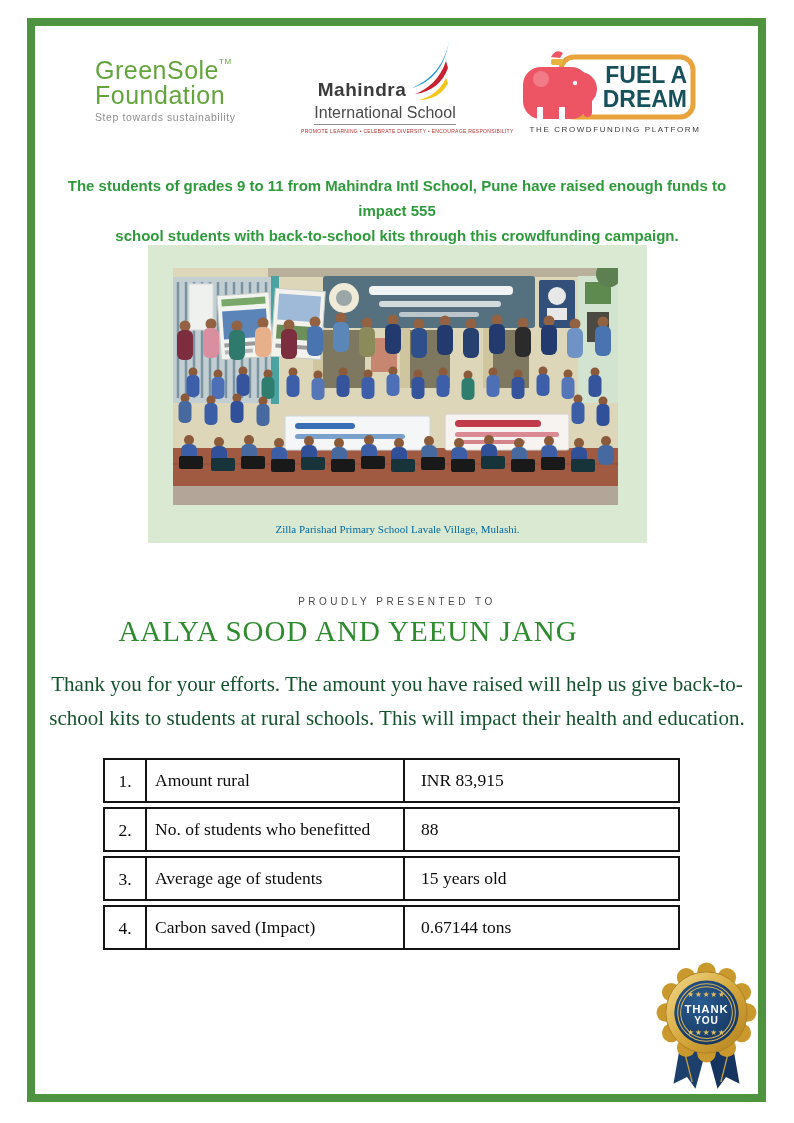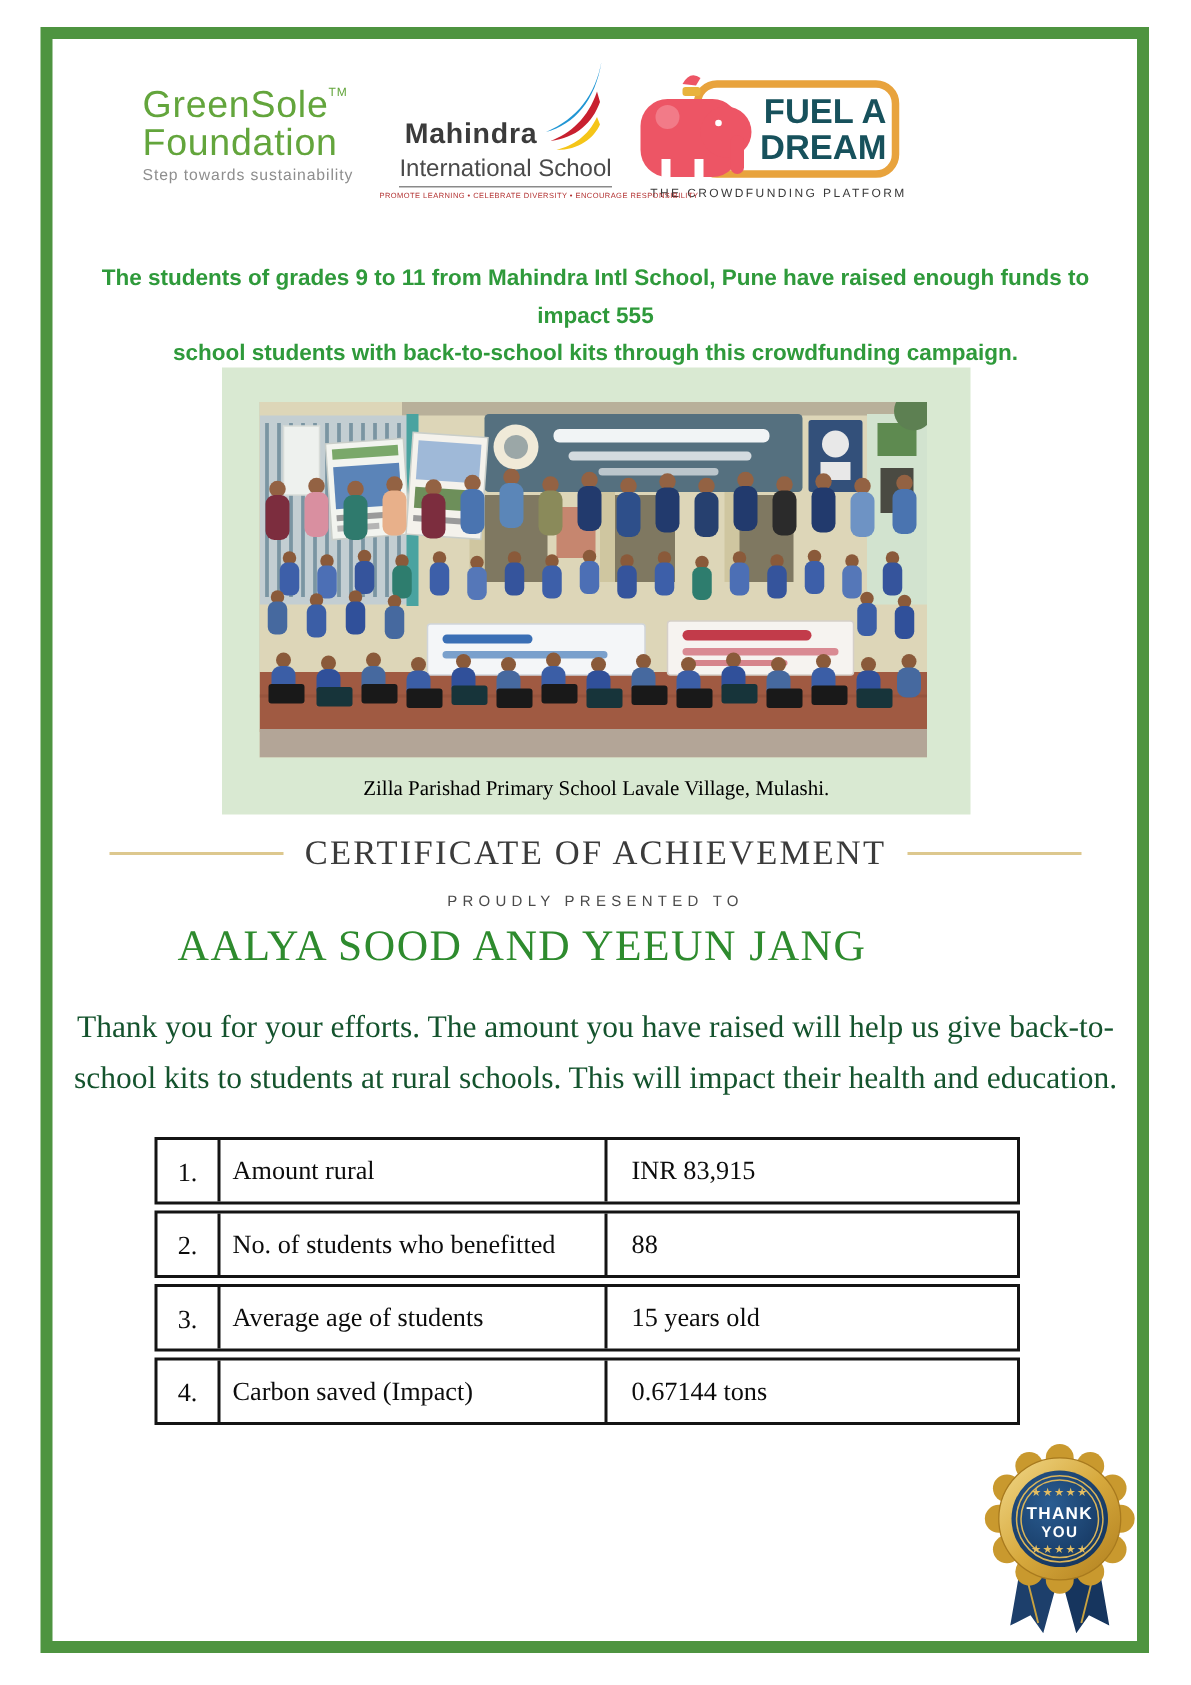--- a/index.html
+++ b/index.html
@@ -8,21 +8,21 @@
     position:relative; width:794px; height:1123px; margin:0 auto;
     background:#ffffff; overflow:hidden;
     font-family:"Liberation Serif", serif; color:#111;
   }
   .frame {
     position:absolute; left:27px; top:18px; width:739px; height:1084px;
     border:8px solid #4e9440;
   }
   
   .logos { position:absolute; left:95px; top:38px; width:604px; height:105px;
-    display:flex; align-items:center; }
+    display:flex; justify-content:space-between; align-items:center; }
   .logo-greensole { width:158px; text-align:left; font-family:"Liberation Sans", sans-serif; }
   .gs-line1 { font-size:25px; color:#63a53c; letter-spacing:0.5px; line-height:1.0; }
   .gs-tm { font-size:8px; vertical-align:top; color:#63a53c; }
   .gs-line2 { font-size:25px; color:#63a53c; letter-spacing:0.5px; line-height:1.0; }
   .gs-tag { font-size:10.5px; color:#8e8e8e; letter-spacing:0.6px; margin-top:3px; }
   .logo-mahindra { width:168px; text-align:center; font-family:"Liberation Sans", sans-serif; position:relative; height:100px; }
   .mh-row { display:flex; align-items:flex-end; justify-content:center; }
   .mh-name { font-size:19px; font-weight:700; color:#3b3b3b; letter-spacing:0.5px; padding-bottom:2px; }
   .mh-school { font-size:16px; color:#4a4a4a; border-bottom:1.5px solid #8a8a8a; display:inline-block; padding-bottom:2px; margin-top:1px; }
   .mh-tag { font-size:5px; color:#b23030; letter-spacing:0.3px; margin-top:3px; white-space:nowrap; }
@@ -32,21 +32,21 @@
     position:absolute; left:45px; top:174px; width:704px;
     font-family:"Liberation Sans", sans-serif; font-weight:700;
     font-size:15px; line-height:1.65; color:#2f9a3b; text-align:center;
     white-space:pre-line;
   }
   
   .photo-card { position:absolute; left:148px; top:245px; width:499px; height:298px; background:#d9e9d2; }
   .photo { position:absolute; left:25px; top:23px; width:445px; height:237px; background:#cfc8ad; overflow:hidden; }
   .photo svg { display:block; }
   .photo-caption { position:absolute; left:0; bottom:8px; width:100%; text-align:center;
-    font-size:14px; color:#000000; }
+    font-size:11px; color:#0369a1; }
   
   .title-row { position:absolute; left:0; top:556px; width:794px; display:flex; align-items:center; justify-content:center; gap:14px; }
   .title-line { width:116px; height:2px; background:#ddc88e; }
   .cert-title { font-size:23px; letter-spacing:1.5px; color:#3b3b3b; font-family:"Liberation Serif", serif; }
   .presented { position:absolute; left:0; top:596px; width:794px; text-align:center;
     font-family:"Liberation Sans", sans-serif; font-size:10px; letter-spacing:3.5px; color:#4a4a4a; }
   .recipient { position:absolute; left:0; top:615px; width:696px; text-align:center;
     font-size:29px; letter-spacing:1px; color:#2e8b2e; }
   .message { position:absolute; left:38px; top:668px; width:718px; text-align:center;
     font-size:21px; line-height:1.6; color:#14532d; white-space:pre-line; }
@@ -289,25 +289,20 @@
           <rect x="308" y="188" width="24" height="13" rx="2" fill="#17343a"></rect>
             <rect x="338" y="191" width="24" height="13" rx="2"></rect>
           <rect x="368" y="189" width="24" height="13" rx="2"></rect>
             <rect x="398" y="191" width="24" height="13" rx="2" fill="#17343a"></rect>
         </g>
       </svg>
     </div>
     <div class="photo-caption">Zilla Parishad Primary School Lavale Village, Mulashi.</div>
   </div>
 
-  <div class="title-row">
-    <div class="title-line"></div>
-    <div class="cert-title">CERTIFICATE OF ACHIEVEMENT</div>
-    <div class="title-line"></div>
-  </div>
   <div class="presented">PROUDLY PRESENTED TO</div>
   <div class="recipient">AALYA SOOD AND YEEUN JANG</div>
   <div class="message">Thank you for your efforts. The amount you have raised will help us give back-to-
 school kits to students at rural schools. This will impact their health and education.</div>
 
   <div class="stats">
     <div class="stats-row">
       <div class="cell cell-num">1.</div>
       <div class="cell cell-label">Amount rural</div>
       <div class="cell cell-value">INR 83,915</div>

